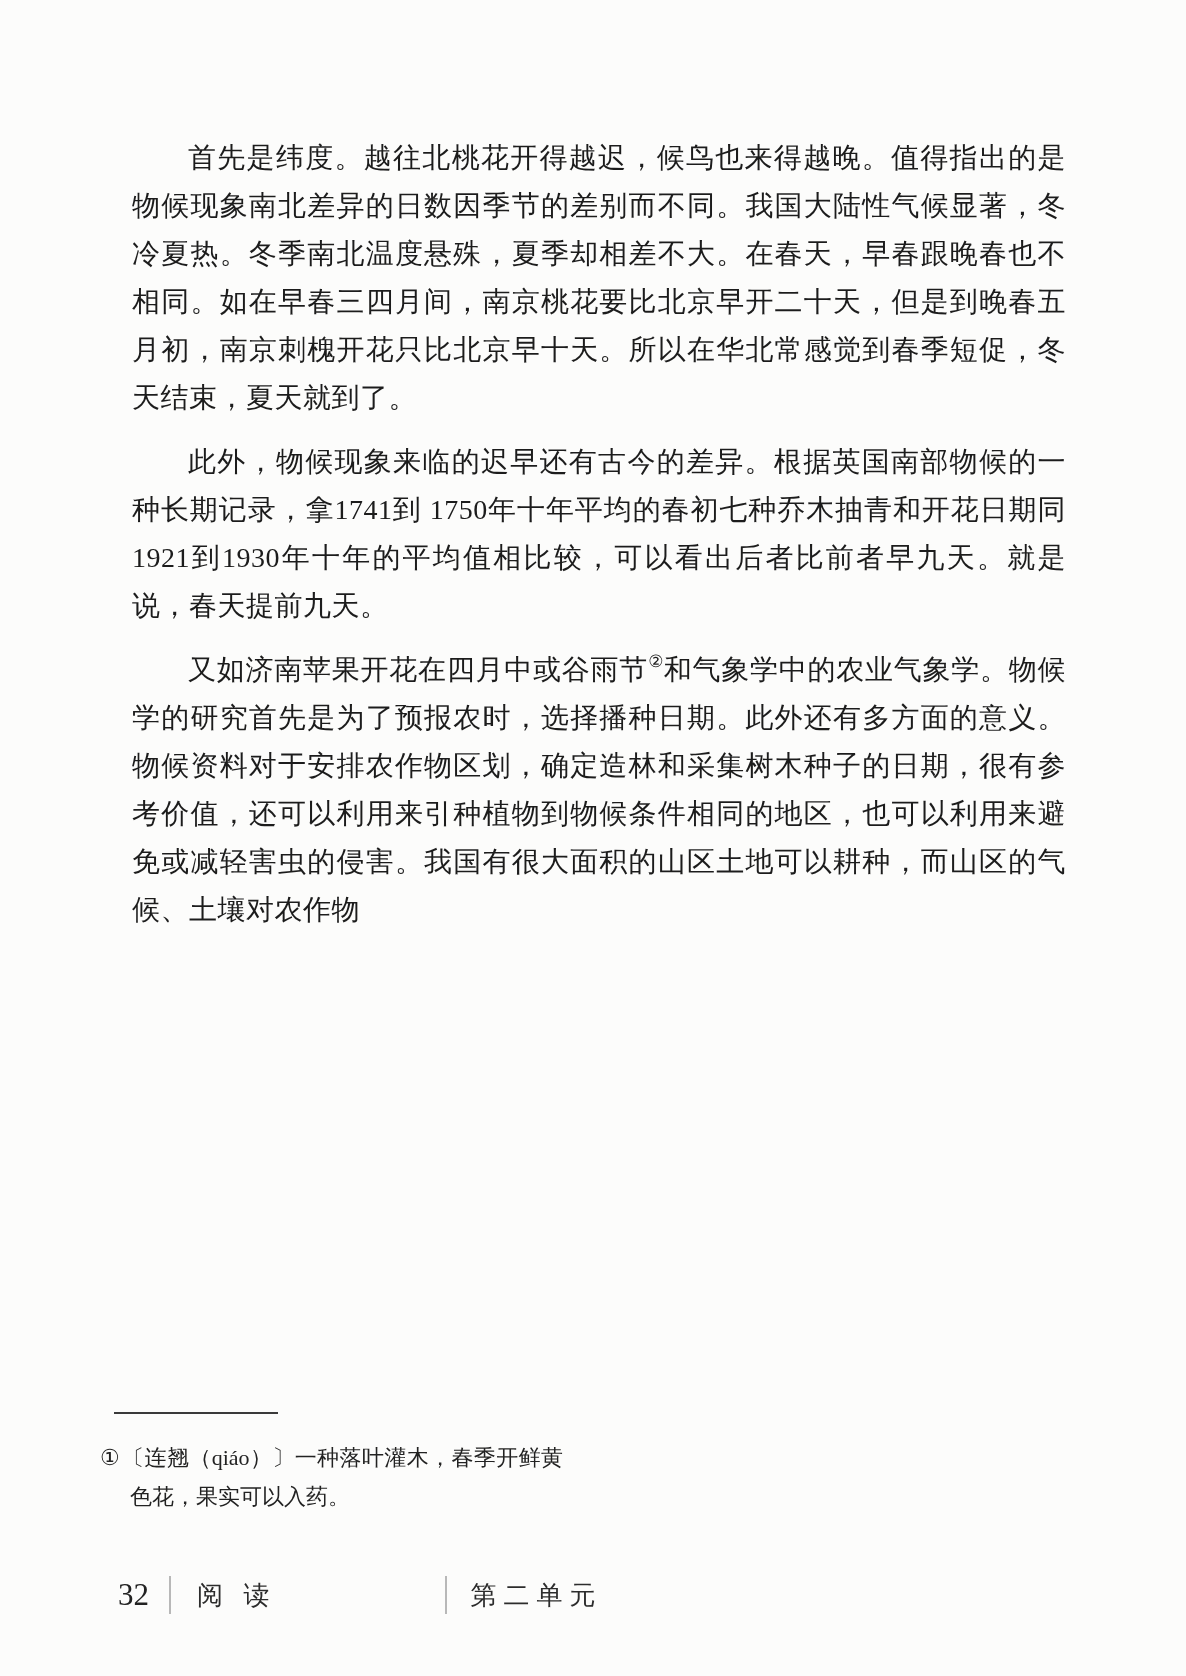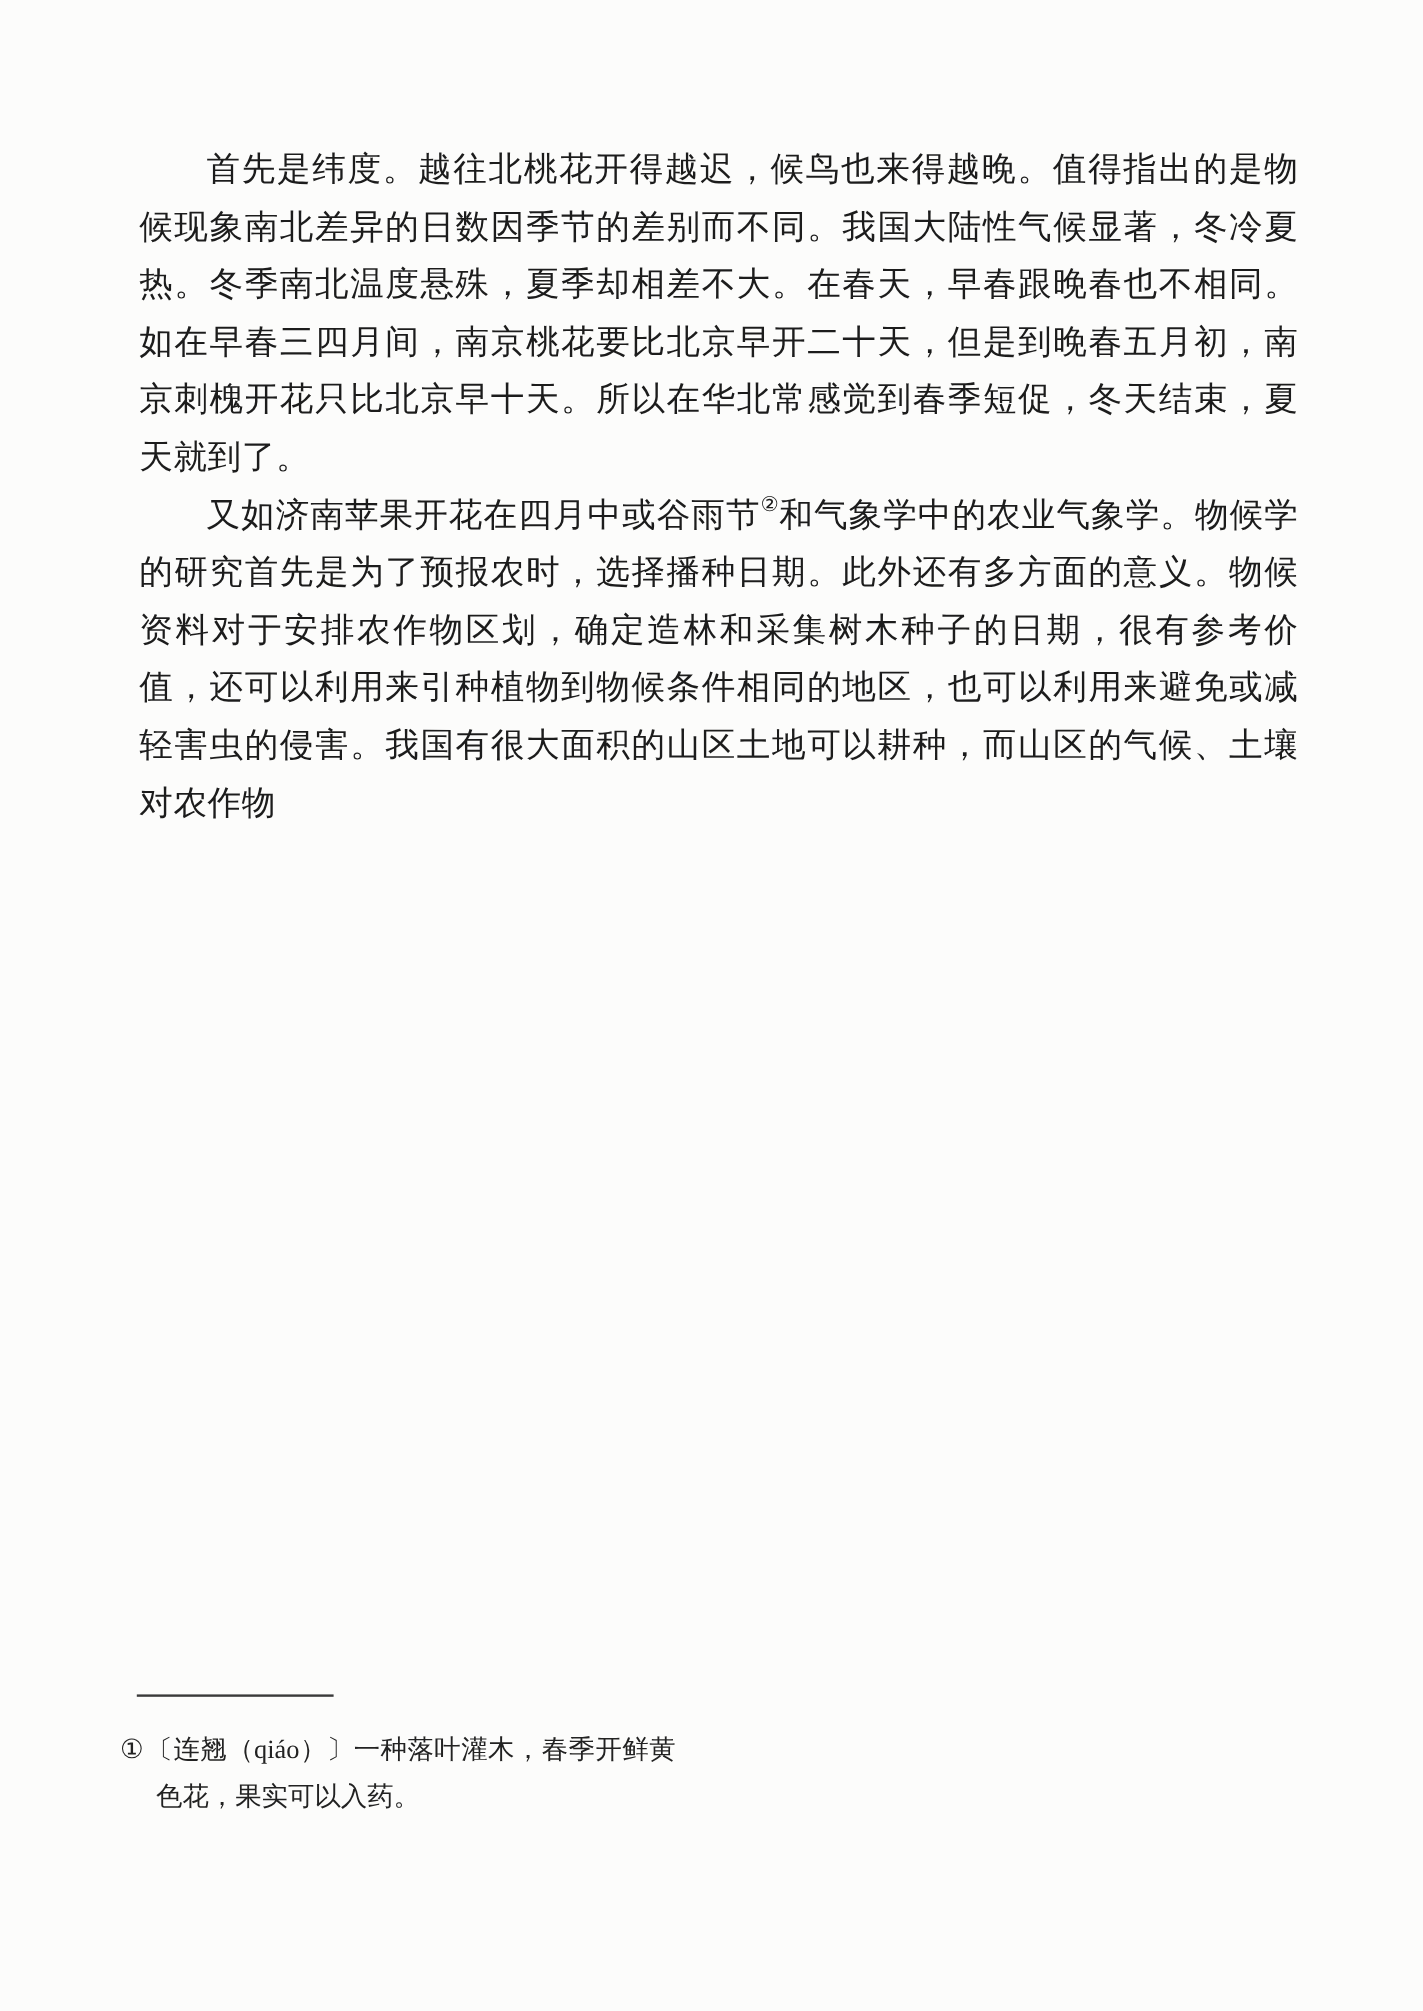--- a/index.html
+++ b/index.html
@@ -12,21 +12,21 @@
     color: #1c1c1c;
     overflow: hidden;
   }
   .body-text {
     position: absolute;
     left: 116px;
     top: 118px;
     width: 966px;
   }
   .body-text p {
-    margin: 0;
+    margin: 16px;
     font-size: 28px;
     line-height: 48px;
     letter-spacing: 0.5px;
     text-align: justify;
     text-indent: 2em;
   }
   .sup {
     font-size: 17px;
     vertical-align: 12px;
     line-height: 0;
@@ -83,25 +83,33 @@
     letter-spacing: 7px;
   }
 </style>
 </head>
 <body>
 
 <div class="page">
 
   <main class="body-text" id="paragraphs">
       <p><span>首先是纬度。越往北桃花开得越迟，候鸟也来得越晚。值得指出的是物候现象南北差异的日数因季节的差别而不同。我国大陆性气候显著，冬冷夏热。冬季南北温度悬殊，夏季却相差不大。在春天，早春跟晚春也不相同。如在早春三四月间，南京桃花要比北京早开二十天，但是到晚春五月初，南京刺槐开花只比北京早十天。所以在华北常感觉到春季短促，冬天结束，夏天就到了。</span></p>
+      <p><span>此外，物候现象来临的迟早还有古今的差异。根据英国南部物候的一种长期记录，拿1741到 1750年十年平均的春初七种乔木抽青和开花日期同1921到1930年十年的平均值相比较，可以看出后者比前者早九天。就是说，春天提前九天。</span></p>
       <p><span>又如济南苹果开花在四月中或谷雨节</span><span class="sup">②</span><span>和气象学中的农业气象学。物候学的研究首先是为了预报农时，选择播种日期。此外还有多方面的意义。物候资料对于安排农作物区划，确定造林和采集树木种子的日期，很有参考价值，还可以利用来引种植物到物候条件相同的地区，也可以利用来避免或减轻害虫的侵害。我国有很大面积的山区土地可以耕种，而山区的气候、土壤对农作物</span></p>
     </main>
 
   <div class="fn-divider"></div>
 
   <div class="footnotes" id="footnotes">
       <div class="fn-col">
         <div class="fn"><span class="fn-marker">①</span><span>〔连翘（qiáo）〕一种落叶灌木，春季开鲜黄色花，果实可以入药。</span></div>
       </div>
     </div>
 
+  <footer class="footer">
+    <span class="pagenum">32</span>
+    <span class="vdiv"></span>
+    <span class="footer-label">阅 读</span>
+    <span class="vdiv vdiv2"></span>
+    <span class="footer-label">第二单元</span>
+  </footer>
 
 </div>
 
 </body></html>

